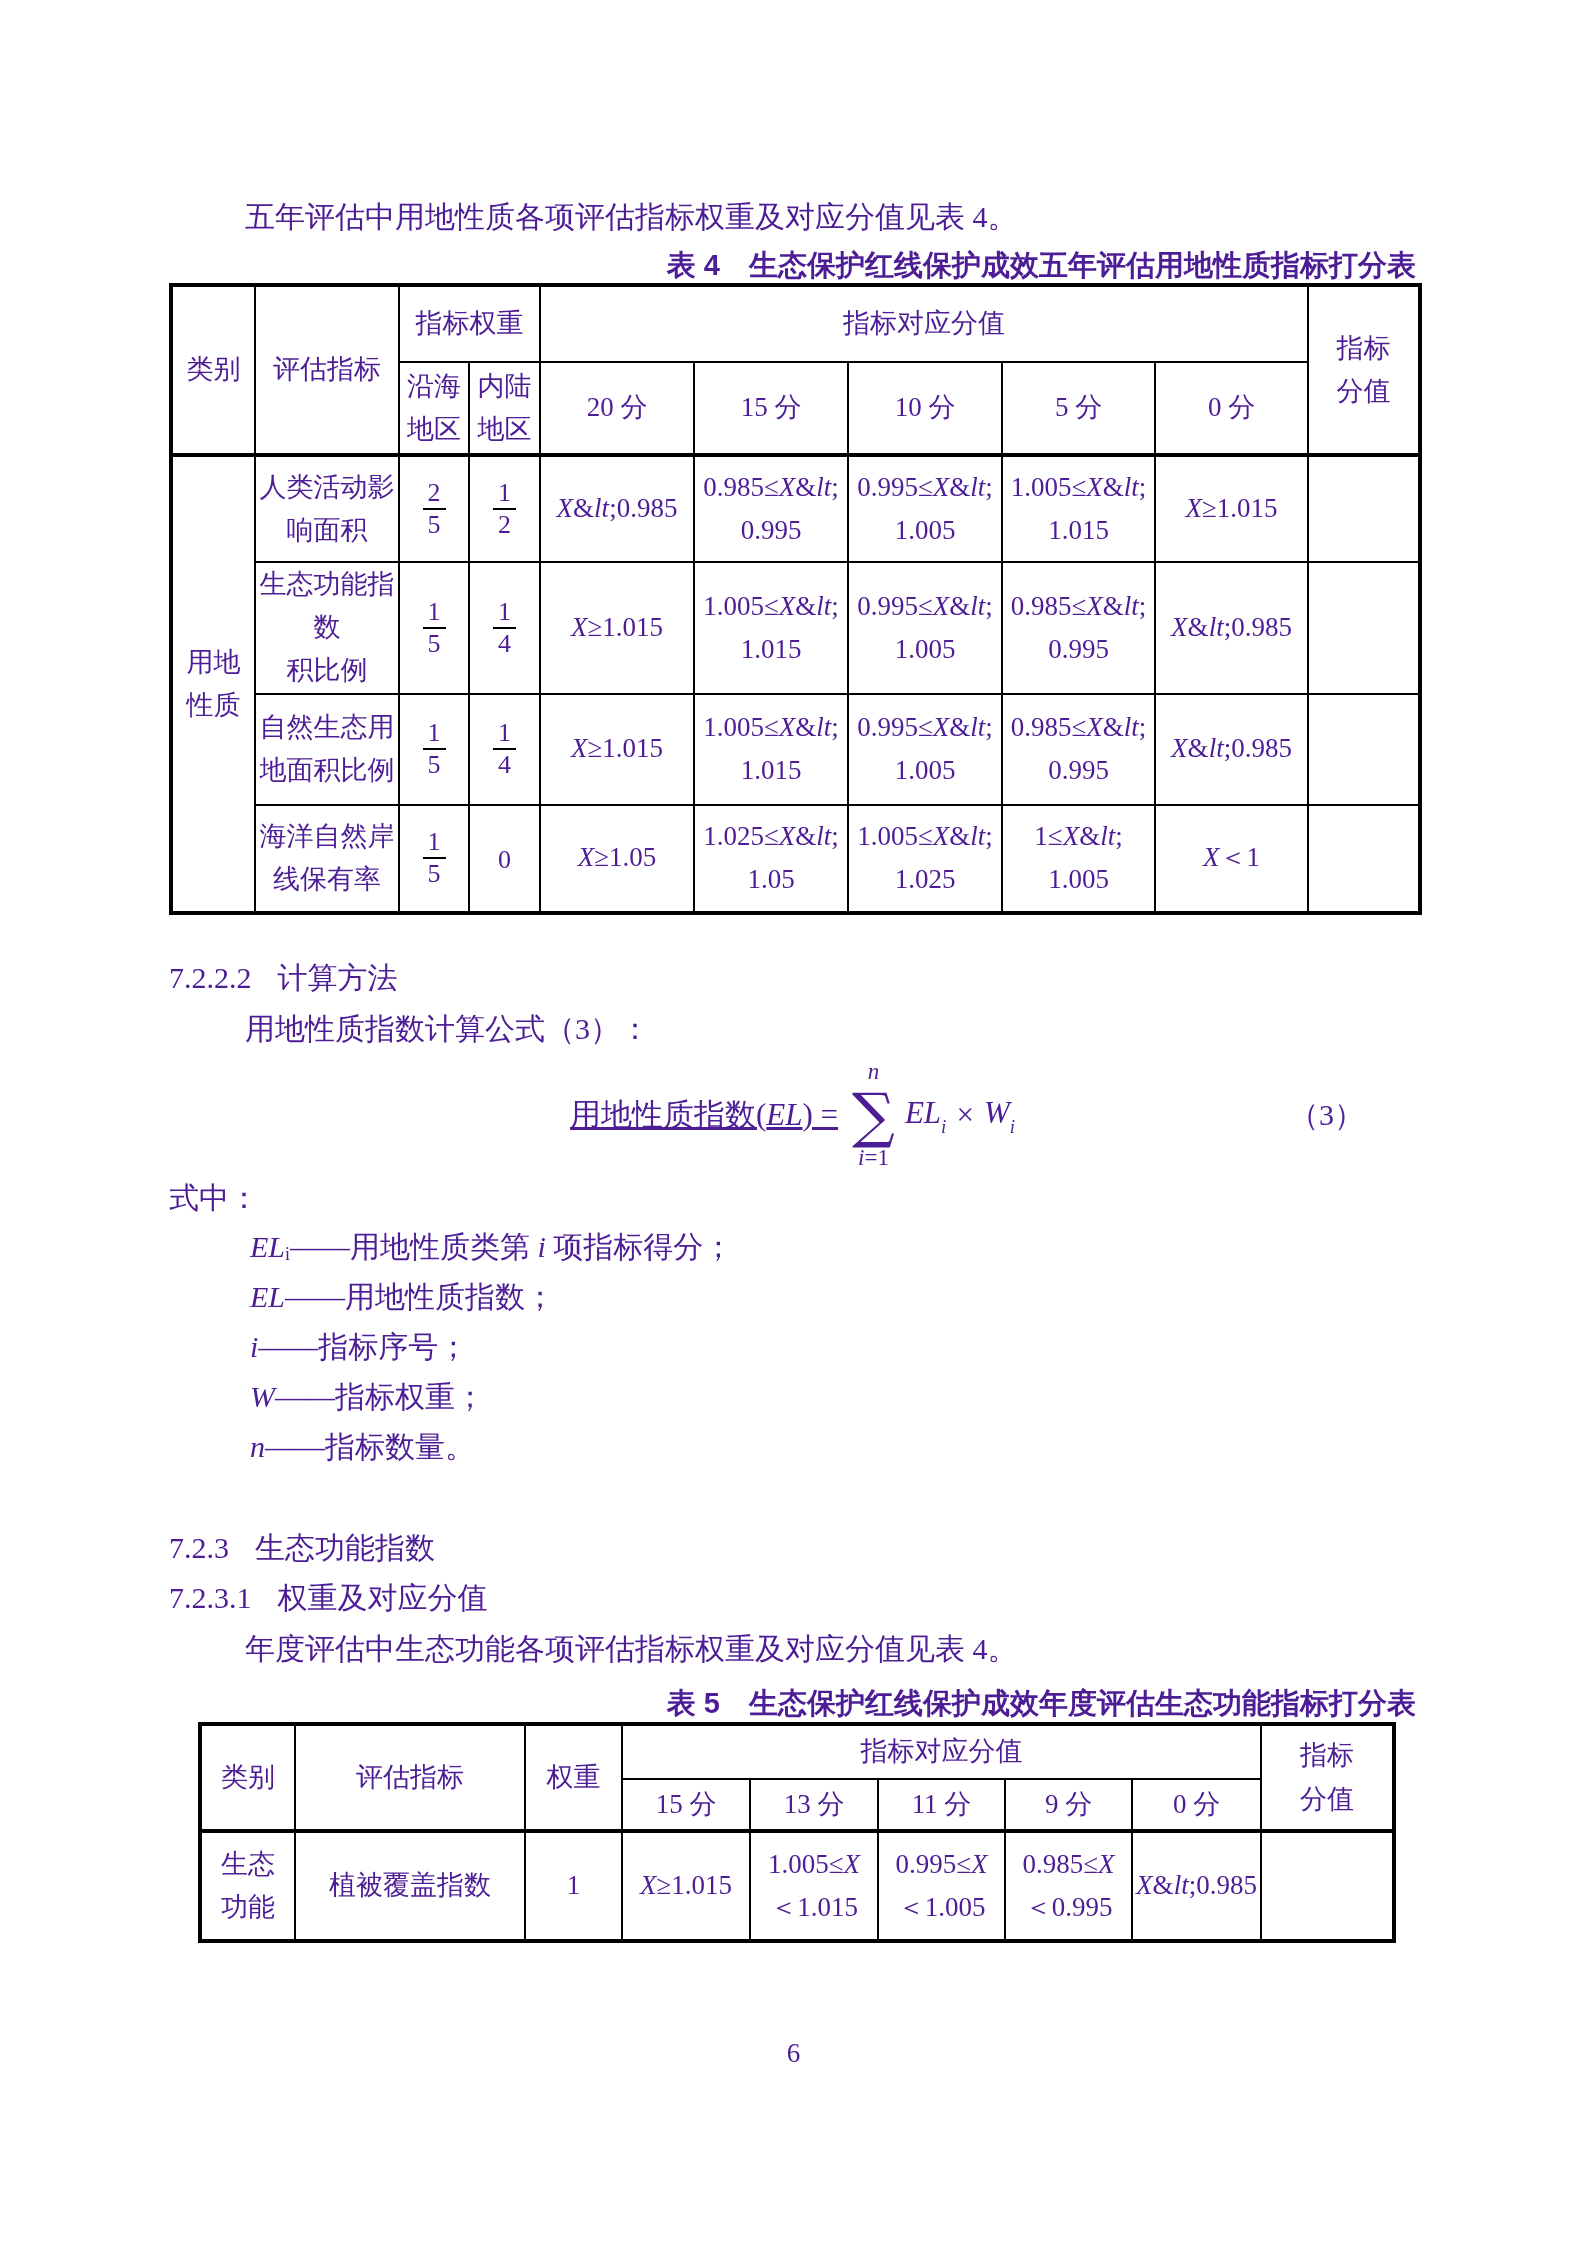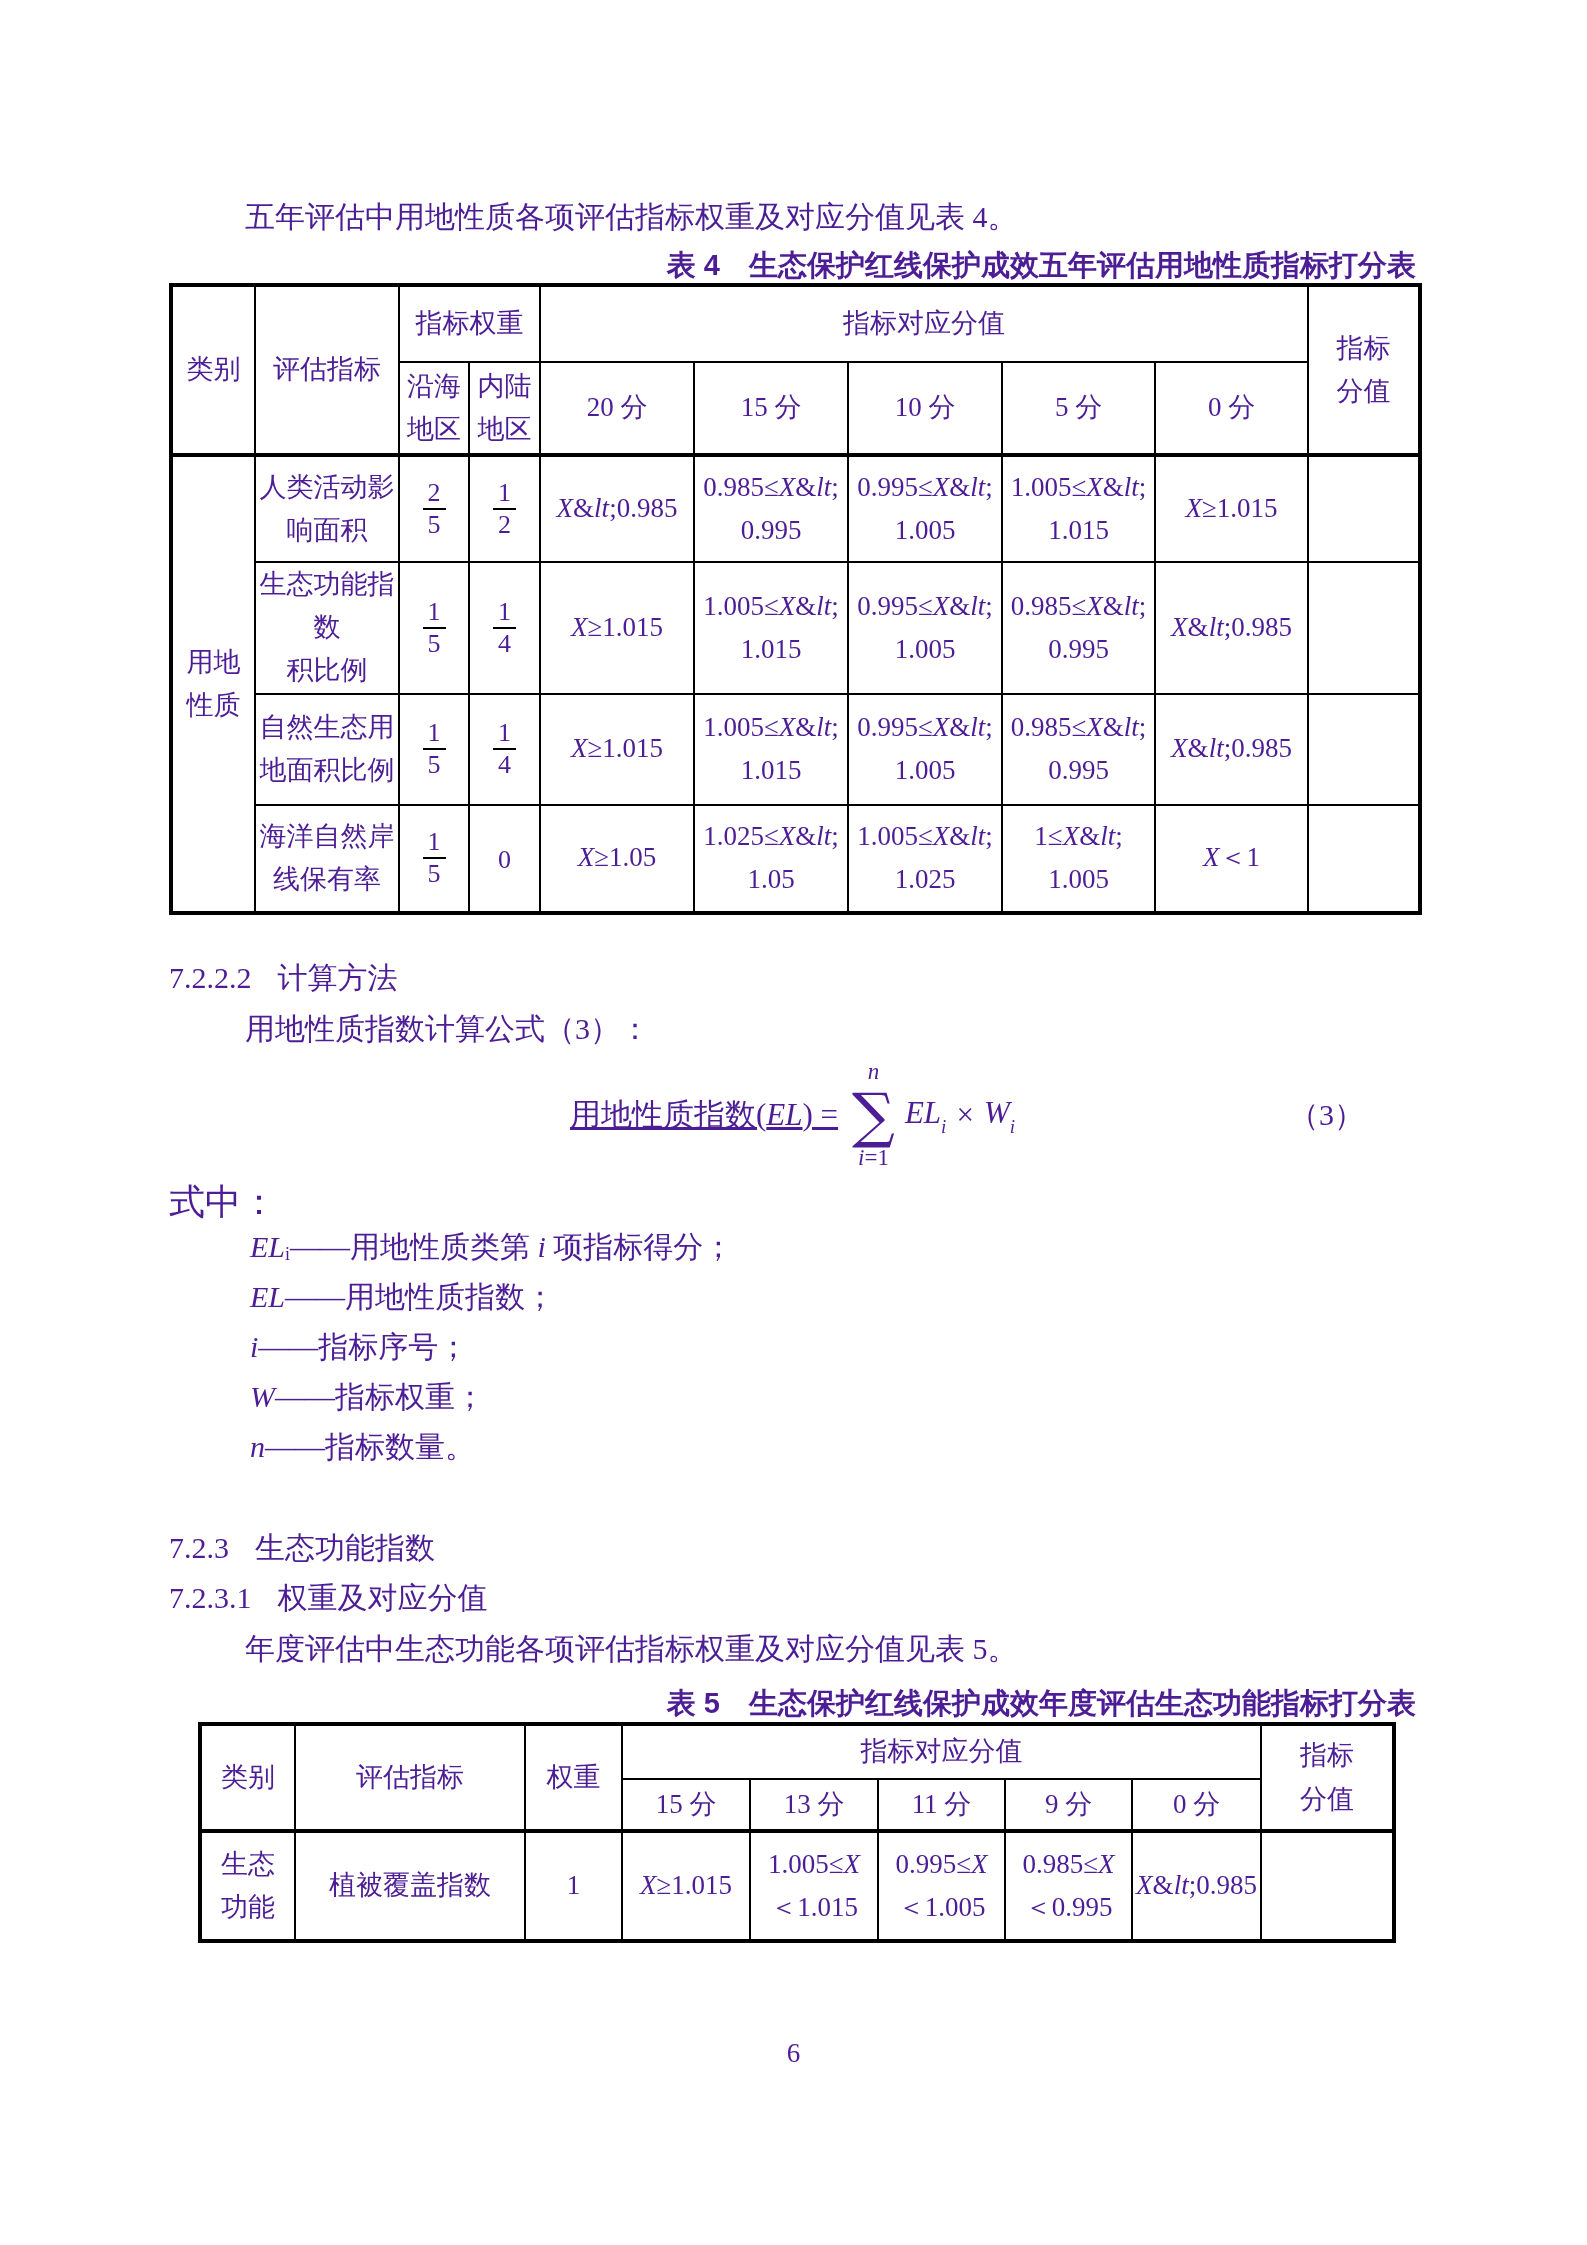--- a/index.html
+++ b/index.html
@@ -51,21 +51,21 @@
   }
   .sum-block{display:inline-flex;flex-direction:column;align-items:center;margin:0 10px;}
   .sum-top,.sum-bot{font-size:23px;line-height:1.15;}
   .sum-sym{font-size:60px;line-height:1.0;font-family:"DejaVu Serif",serif;}
   .f-term sub{font-size:19px;position:relative;bottom:-3px;}
   .f-times{margin:0 10px;}
   .f-lhs{margin-right:4px;text-decoration:underline;}
   .eq-no{position:absolute;right:52px;top:50%;transform:translateY(-50%);font-size:30px;}
   
   .def-line{font-size:30px;line-height:50px;}
-  .where{font-size:36px;text-align:right;}
+  .where{font-size:30px;text-align:right;}
   .page-num{width:1587px;text-align:center;font-size:27px;}
 </style>
 </head>
 <body>
 
 <div class="page">
 
   <div class="abs body-text indent" style="top:196px;left:169px;width:1247px;">五年评估中用地性质各项评估指标权重及对应分值见表 4。</div>
 
   <div class="abs tbl-title" style="top:246px;">表 4　生态保护红线保护成效五年评估用地性质指标打分表</div>
@@ -240,21 +240,21 @@
   </div>
 
   <div class="abs heading" style="top:1528px;left:169px;">
     <span class="h-num">7.2.3</span><span class="h-label">生态功能指数</span>
   </div>
 
   <div class="abs heading" style="top:1578px;left:169px;">
     <span class="h-num">7.2.3.1</span><span class="h-label">权重及对应分值</span>
   </div>
 
-  <div class="abs body-text" style="top:1628px;left:245px;">年度评估中生态功能各项评估指标权重及对应分值见表 5。</div>
+  <div class="abs body-text" style="top:1628px;left:245px;">年度评估中生态功能各项评估指标权重及对应分值见表 4。</div>
 
   <div class="abs tbl-title" style="top:1684px;">表 5　生态保护红线保护成效年度评估生态功能指标打分表</div>
 
   <table class="gbtable abs" style="top:1722px;left:198px;width:1194px;">
     <colgroup>
       <col style="width:95px">
         <col style="width:230px">
         <col style="width:97px">
       <col style="width:128px">
         <col style="width:128px">

